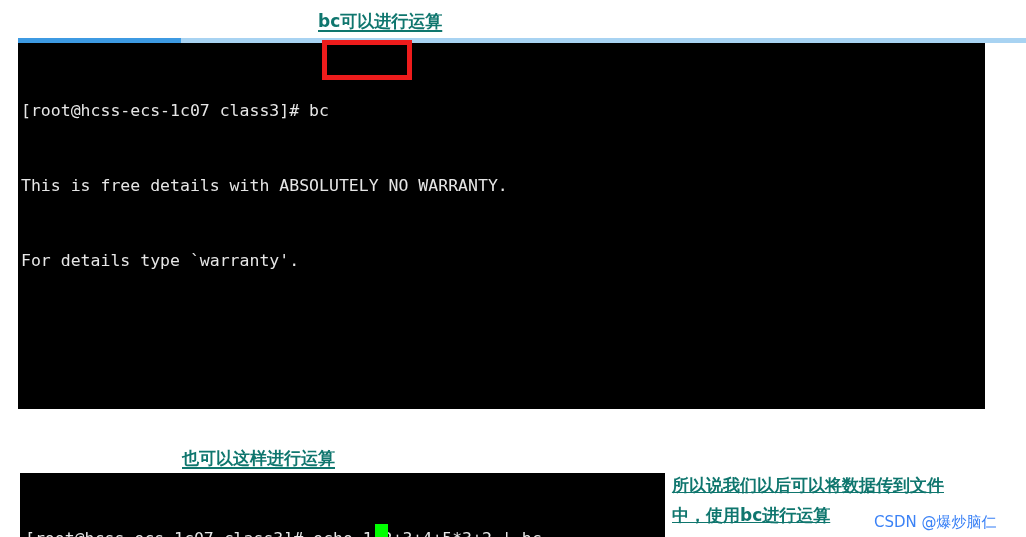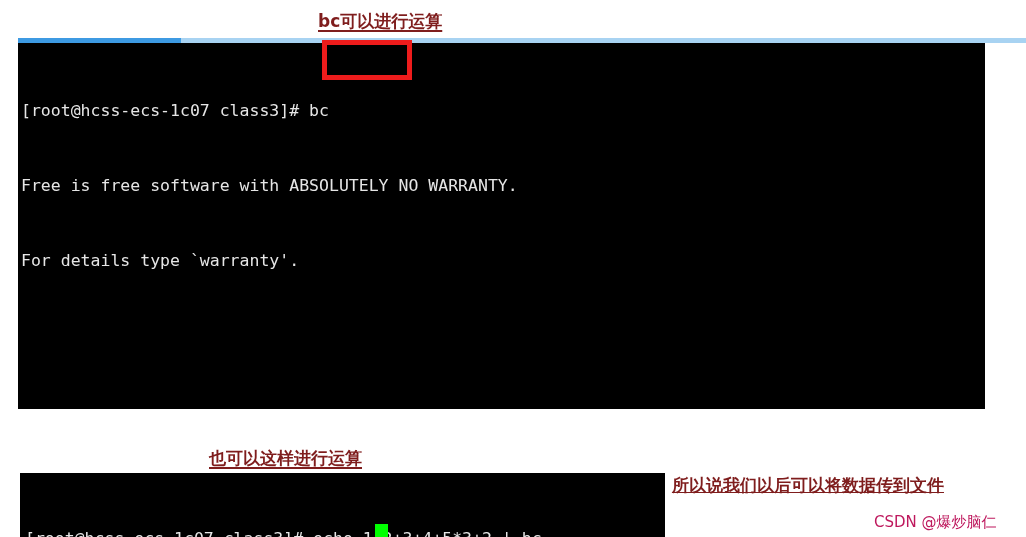--- a/index.html
+++ b/index.html
@@ -11,35 +11,35 @@
     width: 1026px;
     height: 537px;
     position: relative;
     overflow: hidden;
     font-family: "Liberation Sans", sans-serif;
   }
 
   
   .annot {
     position: absolute;
-    color: #7f1d1d;
+    color: #0f766e;
     font-family: "DejaVu Sans", sans-serif;
     font-size: 17px;
     font-weight: 700;
     line-height: 22px;
     white-space: nowrap;
     letter-spacing: 0px;
   }
   .annot-underline {
     text-decoration: underline;
     text-decoration-thickness: 2px;
     text-underline-offset: 3px;
   }
   #annot-top    { left: 318px; top: 10px; }
-  #annot-mid    { left: 209px; top: 447px; }
+  #annot-mid    { left: 182px; top: 447px; }
   #annot-right  {
     left: 672px; top: 470px;
     line-height: 30px;
     white-space: normal;
     width: 350px;
     text-decoration: underline;
   }
 
   
   .bluebar {
@@ -106,38 +106,38 @@
     top: 40px;
     width: 90px;
     height: 40px;
   }
 
   
   #watermark {
     position: absolute;
     left: 874px;
     top: 513px;
-    color: #be185d;
+    color: #3b82f6;
     font-family: "DejaVu Sans", sans-serif;
     font-size: 15px;
     line-height: 18px;
     white-space: nowrap;
   }
 </style>
 </head>
 <body>
 
 <div class="annot annot-underline" id="annot-top">bc可以进行运算</div>
 
 <div class="bluebar"></div>
 <div class="bluebar-strong"></div>
 
 <div class="term" id="term-main">
   <span class="line">[root@hcss-ecs-1c07 class3]# bc</span>
-  <span class="line">Free is free software with ABSOLUTELY NO WARRANTY.</span>
+  <span class="line">This is free details with ABSOLUTELY NO WARRANTY.</span>
   <span class="line">For details type `warranty'.</span>
   
   
   
   
   
   
   
   
   
@@ -148,15 +148,16 @@
 <div class="annot annot-underline" id="annot-mid">也可以这样进行运算</div>
 
 <div class="term" id="term-second">
   <span class="line">[root@hcss-ecs-1c07 class3]# echo 1+2+3+4+5*3+2 | bc</span>
   
 </div>
 <div class="cursor-float" id="cursor-second"></div>
 
 <div class="annot" id="annot-right">
   <span>所以说我们以后可以将数据传到文件</span><br>
+  <span>中，使用bc进行运算</span>
 </div>
 
 <div id="watermark">CSDN @爆炒脑仁</div>
 
 </body></html>

